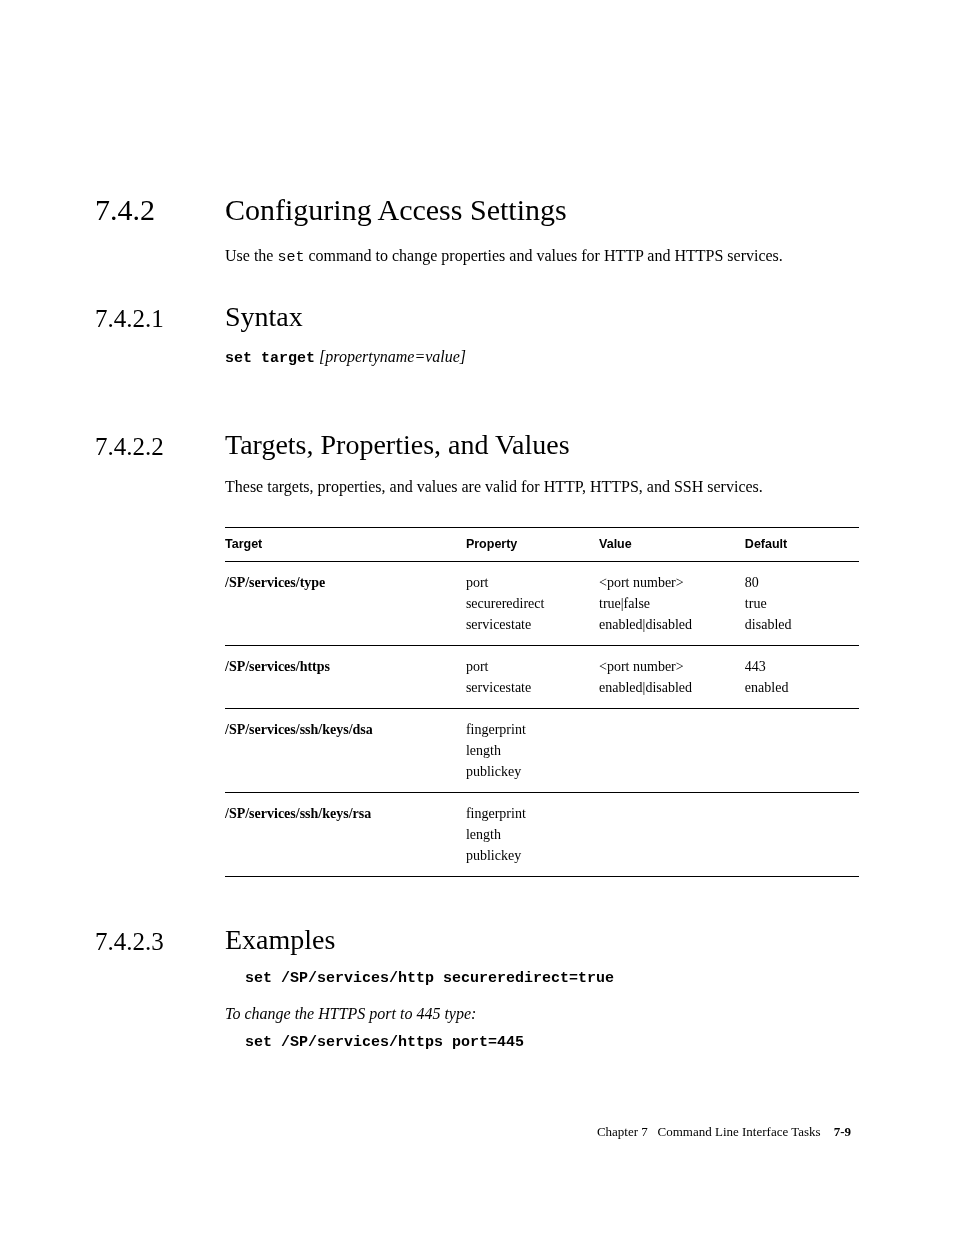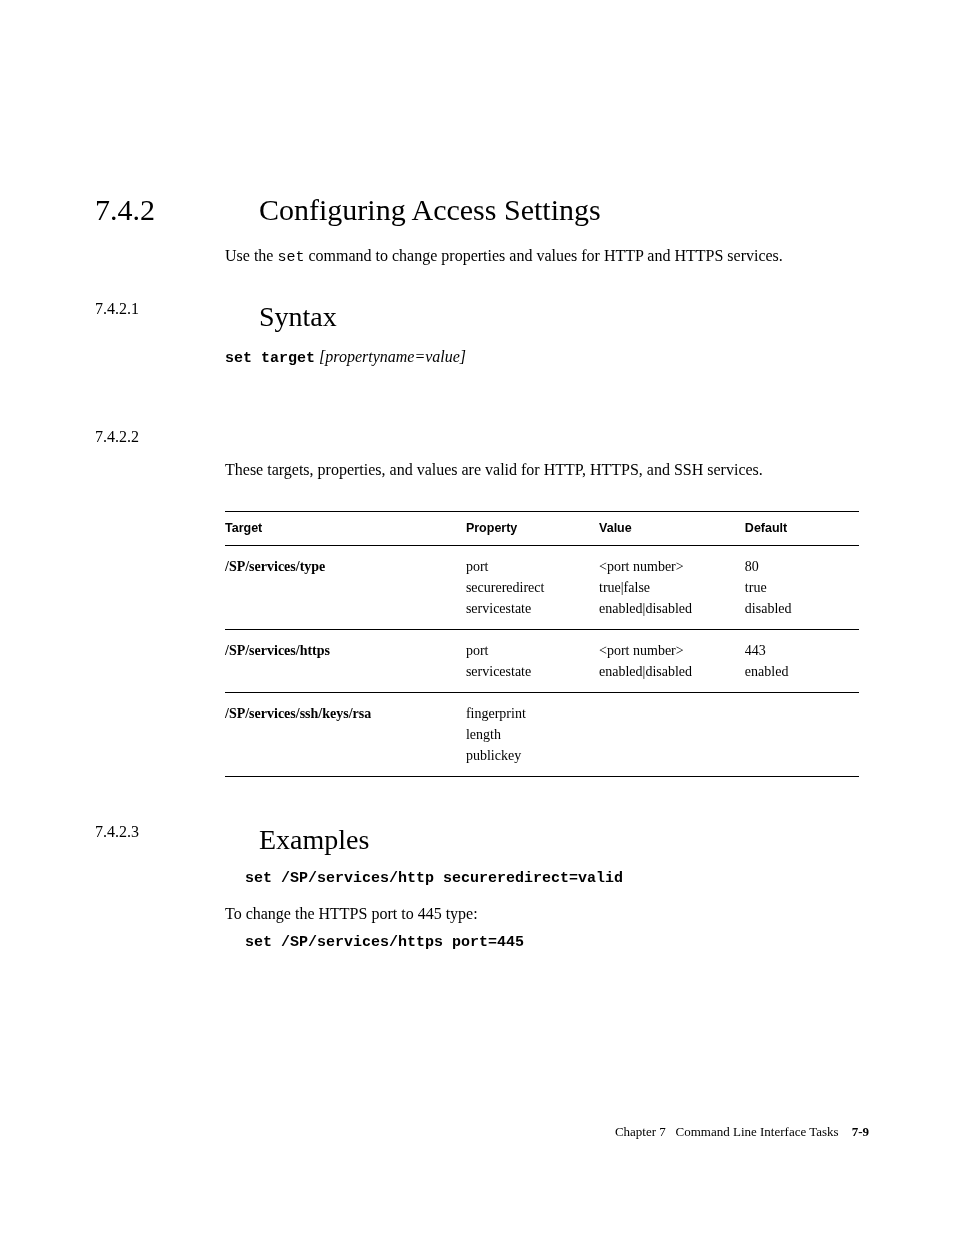--- a/index.html
+++ b/index.html
@@ -12,38 +12,37 @@
     width: 954px;
     height: 1235px;
     position: relative;
     line-height: 1.35;
   }
   .page {
     padding: 190px 95px 0 95px;
   }
   .h2-row, .h3-row {
     display: flex;
-    align-items: flex-start;
+    align-items: flex-end;
     margin-bottom: 10px;
-    gap: 34px;
   }
   .num-col {
     width: 130px;
     flex-shrink: 0;
   }
   .h2-row .num-col {
     font-size: 30px;
     font-weight: 400;
   }
   .h2-row .title {
     font-size: 30px;
     font-weight: 400;
   }
   .h3-row .num-col {
-    font-size: 16px;
+    font-size: 25px;
     font-weight: 400;
   }
   .h3-row .title {
     font-size: 28px;
     font-weight: 400;
   }
   .body-block {
     margin-left: 130px;
   }
   .para {
@@ -101,21 +100,21 @@
   }
   .code-line {
     margin: 8px 0 14px 20px;
     font-family: "Courier New", Courier, monospace;
     font-weight: bold;
     font-size: 15px;
   }
   .footer {
     position: absolute;
     bottom: 94px;
-    right: 85px;
+    right: 103px;
     font-family: "Palatino Linotype", Palatino, Georgia, serif;
     font-size: 13px;
   }
   .footer .bold {
     font-weight: bold;
   }
 </style>
 </head>
 <body>
 
@@ -138,20 +137,21 @@
   </div>
 
   <div class="body-block">
     <div class="syntax-line">
       <span class="mono-bold">set target</span><span class="italic"> [propertyname=value]</span>
     </div>
   </div>
 
   <div class="h3-row sec-7422">
     <div class="num-col">7.4.2.2</div>
+    <div class="title">Targets, Properties, and Values</div>
   </div>
 
   <div class="body-block">
     <p style="margin:12px 0 0 0;">These targets, properties, and values are valid for HTTP, HTTPS, and SSH services.</p>
 
     <table class="prop-table">
       <colgroup>
         <col style="width:38%">
         <col style="width:21%">
         <col style="width:23%">
@@ -171,38 +171,44 @@
           <td>port<br>secureredirect<br>servicestate</td>
           <td>&lt;port number&gt;<br>true|false<br>enabled|disabled</td>
           <td>80<br>true<br>disabled</td>
         </tr>
         <tr>
           <td class="target-cell">/SP/services/https</td>
           <td>port<br>servicestate</td>
           <td>&lt;port number&gt;<br>enabled|disabled</td>
           <td>443<br>enabled</td>
         </tr>
+        <tr>
+          <td class="target-cell">/SP/services/ssh/keys/dsa</td>
+          <td>fingerprint<br>length<br>publickey</td>
+          <td></td>
+          <td></td>
+        </tr>
         <tr class="lastsep">
           <td class="target-cell">/SP/services/ssh/keys/rsa</td>
           <td>fingerprint<br>length<br>publickey</td>
           <td></td>
           <td></td>
         </tr>
       </tbody>
     </table>
   </div>
 
   <div class="h3-row sec-7423">
     <div class="num-col">7.4.2.3</div>
     <div class="title">Examples</div>
   </div>
 
   <div class="body-block">
-    <div class="code-line">set /SP/services/http secureredirect=valid</div>
-    <p style="margin:4px 0 0 0;">To change the HTTPS port to 445 type:</p>
+    <div class="code-line">set /SP/services/http secureredirect=true</div>
+    <p style="margin:4px 0 0 0;font-style:italic;">To change the HTTPS port to 445 type:</p>
     <div class="code-line">set /SP/services/https port=445</div>
   </div>
 
 </div>
 
 <div class="footer">
   <span>Chapter 7</span>&nbsp;&nbsp;&nbsp;<span>Command Line Interface Tasks</span>&nbsp;&nbsp;&nbsp;&nbsp;<span class="bold">7-9</span>
 </div>
 
 </body></html>

